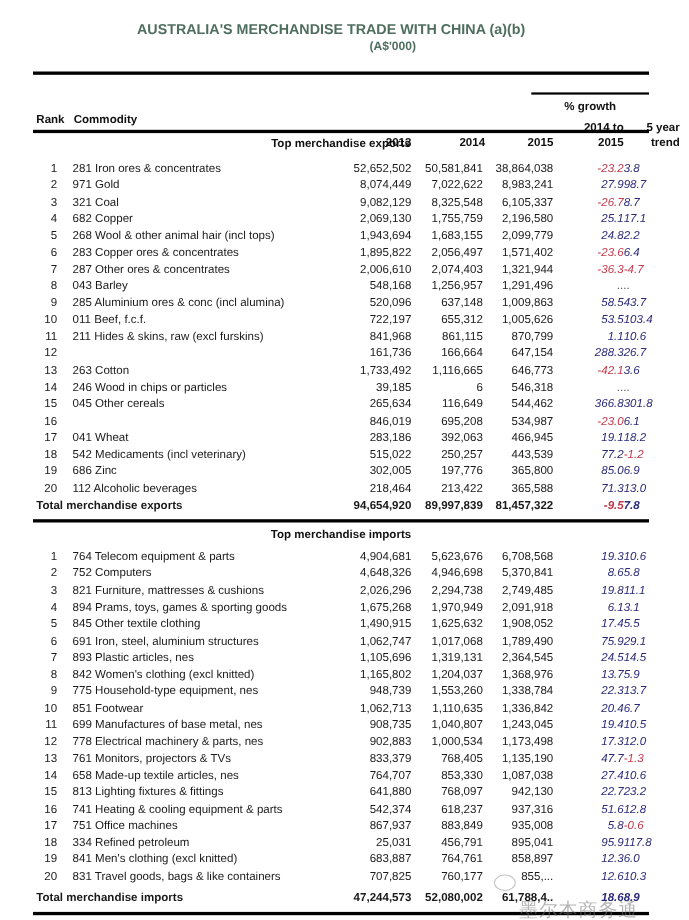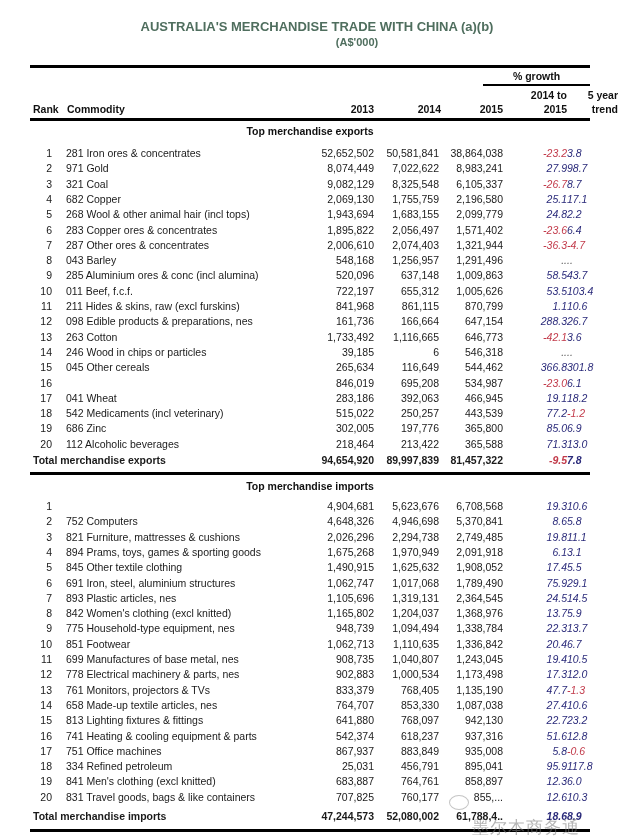--- a/index.html
+++ b/index.html
@@ -1,26 +1,26 @@
 <!DOCTYPE html>
 <html><head>
 <meta charset="utf-8">
 <style>
   html, body { margin: 0; padding: 0; background: #ffffff; }
   body { width: 626px; height: 836px; position: relative; overflow: hidden;
          font-family: "Liberation Sans", sans-serif; color: #1a1a1a; }
   .title { position: absolute; top: 19px; left: 0; width: 602px; text-align: center;
-           font-weight: bold; font-size: 13px; color: #4f6e5e; letter-spacing: 0; padding-left: 16px; }
+           font-weight: bold; font-size: 13px; color: #4f6e5e; letter-spacing: 0; }
   .subtitle { position: absolute; top: 36px; left: 0; width: 626px; text-align: center;
               font-weight: bold; font-size: 11px; color: #4f6e5e; padding-left: 44px; }
   .rule { position: absolute; left: 30px; width: 560px; background: #000; }
   .rule.thick { height: 3px; }
   .rule.small { left: 483px; width: 107px; height: 2px; }
   .hdr { position: absolute; font-weight: bold; font-size: 10.5px; color: #111; }
-  .hdr.r { text-align: right; }
+  .hdr.r { text-align: right; margin-top: 21px; }
   .section { position: absolute; left: 30px; width: 560px; text-align: center;
              font-weight: bold; font-size: 10.5px; color: #111; }
   .row { position: absolute; left: 30px; width: 560px; height: 15px; font-size: 10.5px; line-height: 15px; }
   .row span { position: absolute; top: 0; white-space: nowrap; }
   .c-rank { left: 0; width: 22px; text-align: right; }
   .c-com { left: 36px; }
   .c-y13 { left: 240px; width: 104px; text-align: right; }
   .c-y14 { left: 344px; width: 65px; text-align: right; }
   .c-y15 { left: 409px; width: 64px; text-align: right; }
   .c-g { left: 473px; width: 64px; text-align: right; font-style: italic; }
@@ -151,21 +151,20 @@
       <span class="c-rank">11</span>
       <span class="c-com">211 Hides &amp; skins, raw (excl furskins)</span>
       <span class="c-y13">841,968</span>
       <span class="c-y14">861,115</span>
       <span class="c-y15">870,799</span>
       <span class="c-g pos">1.1</span>
       <span class="c-t pos">10.6</span>
     </div>
     <div class="row" style="top: 314.3px;">
       <span class="c-rank">12</span>
-      <span class="c-com">098 Edible products &amp; preparations, nes</span>
       <span class="c-y13">161,736</span>
       <span class="c-y14">166,664</span>
       <span class="c-y15">647,154</span>
       <span class="c-g pos">288.3</span>
       <span class="c-t pos">26.7</span>
     </div>
     <div class="row" style="top: 329.6px;">
       <span class="c-rank">13</span>
       <span class="c-com">263 Cotton</span>
       <span class="c-y13">1,733,492</span>
@@ -244,20 +243,21 @@
       <span class="c-g neg">-9.5</span>
       <span class="c-t pos">7.8</span>
     </div>
   </div>
 
 <div class="rule thick" style="top:472px;"></div>
 <div class="section" style="top:480px;">Top merchandise imports</div>
 <div id="imports-body">
     <div class="row" style="top: 499px;">
       <span class="c-rank">1</span>
+      <span class="c-com">764 Telecom equipment &amp; parts</span>
       <span class="c-y13">4,904,681</span>
       <span class="c-y14">5,623,676</span>
       <span class="c-y15">6,708,568</span>
       <span class="c-g pos">19.3</span>
       <span class="c-t pos">10.6</span>
     </div>
     <div class="row" style="top: 514.3px;">
       <span class="c-rank">2</span>
       <span class="c-com">752 Computers</span>
       <span class="c-y13">4,648,326</span>
@@ -317,21 +317,21 @@
       <span class="c-y13">1,165,802</span>
       <span class="c-y14">1,204,037</span>
       <span class="c-y15">1,368,976</span>
       <span class="c-g pos">13.7</span>
       <span class="c-t pos">5.9</span>
     </div>
     <div class="row" style="top: 621.4px;">
       <span class="c-rank">9</span>
       <span class="c-com">775 Household-type equipment, nes</span>
       <span class="c-y13">948,739</span>
-      <span class="c-y14">1,094,494</span>
+      <span class="c-y14">1,553,260</span>
       <span class="c-y15">1,338,784</span>
       <span class="c-g pos">22.3</span>
       <span class="c-t pos">13.7</span>
     </div>
     <div class="row" style="top: 636.7px;">
       <span class="c-rank">10</span>
       <span class="c-com">851 Footwear</span>
       <span class="c-y13">1,062,713</span>
       <span class="c-y14">1,110,635</span>
       <span class="c-y15">1,336,842</span>

